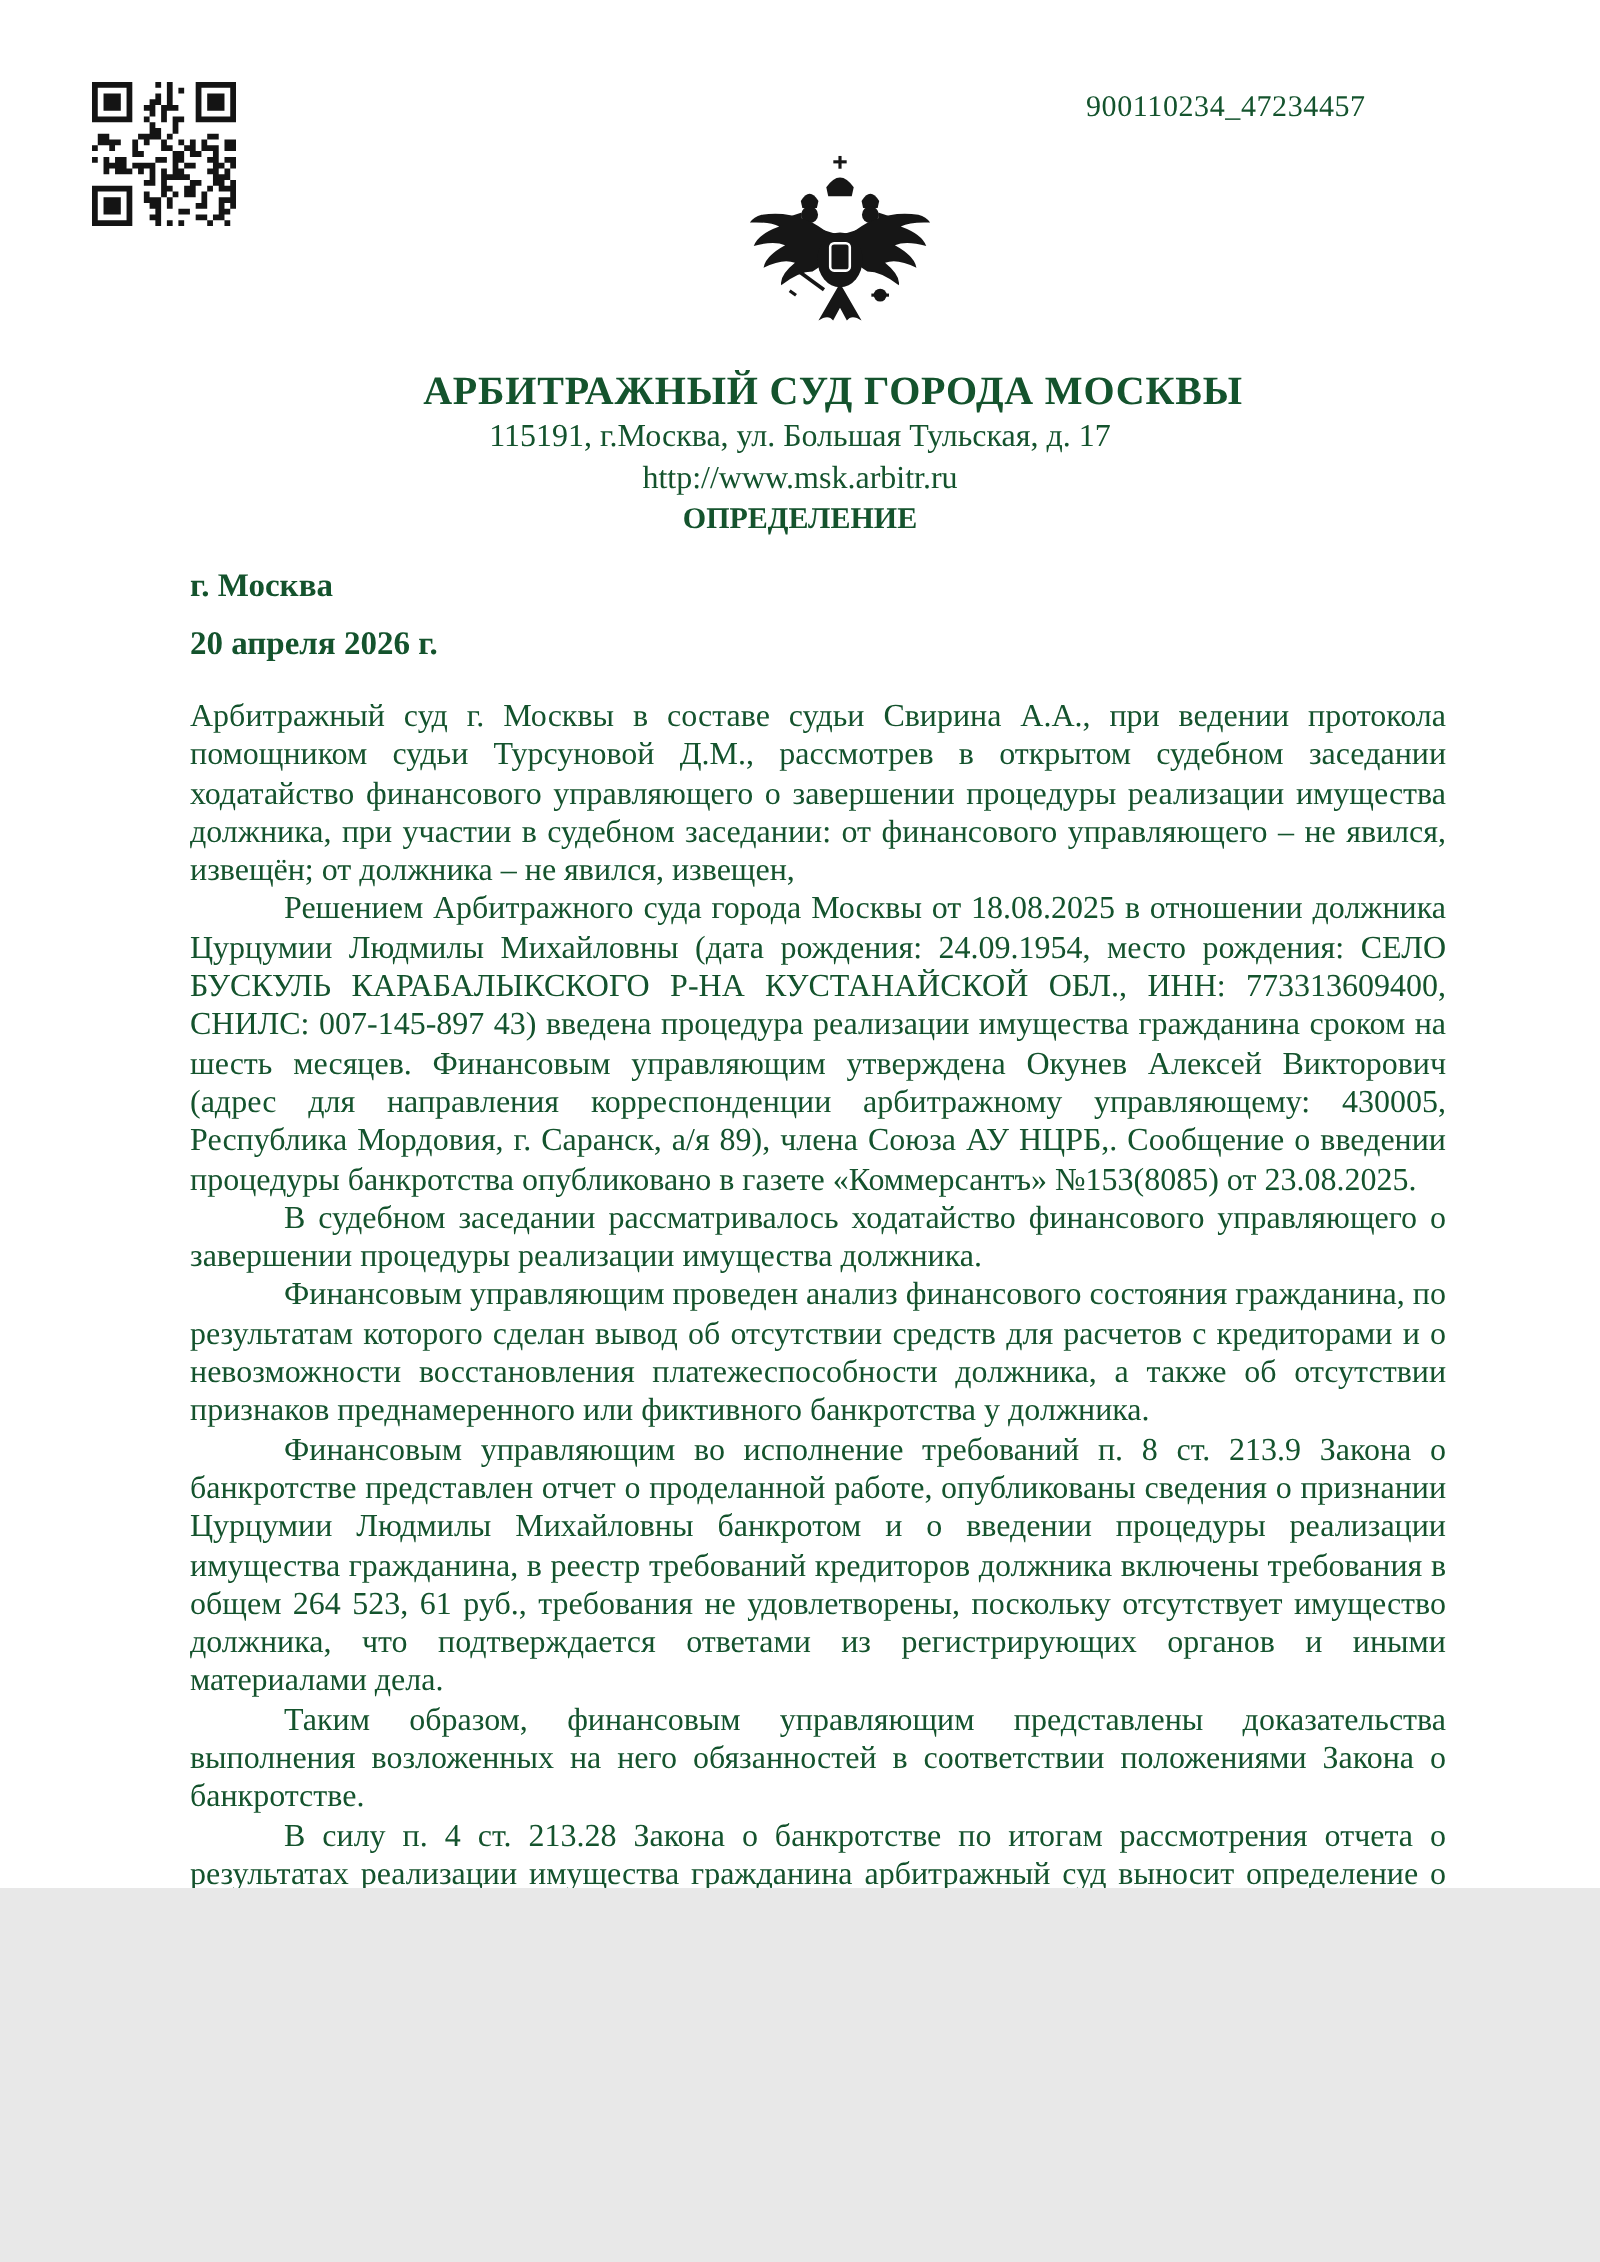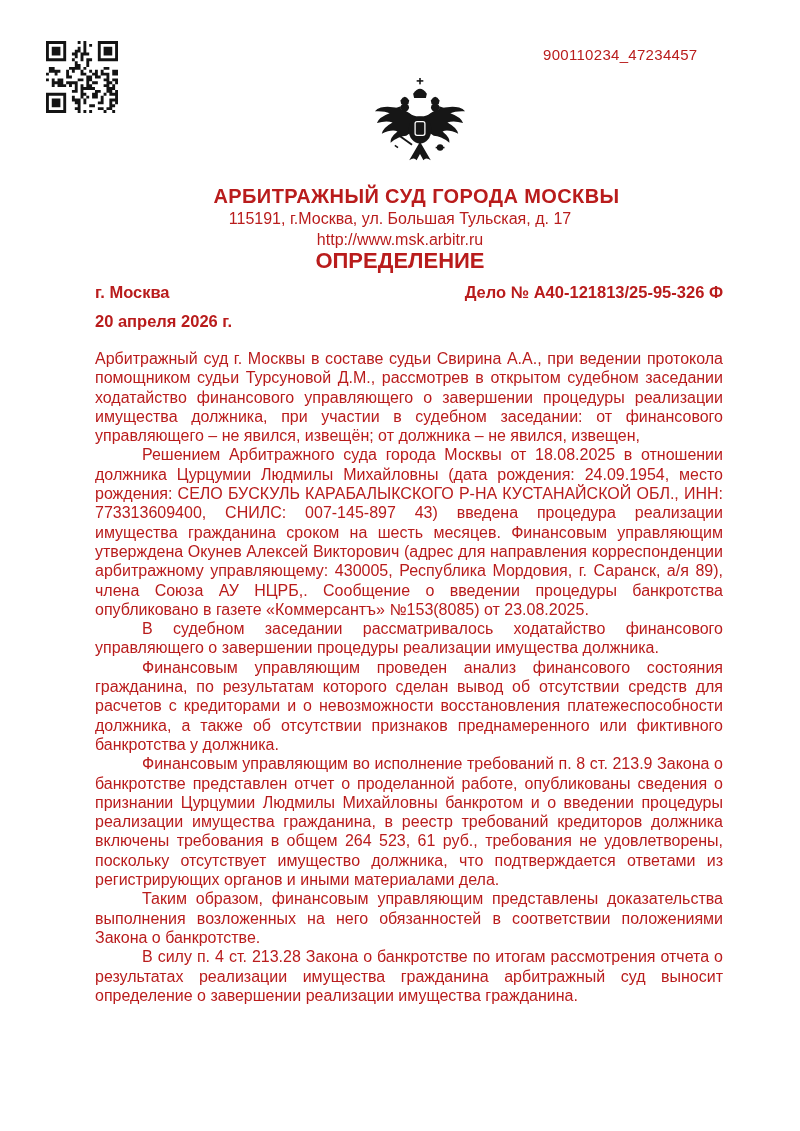--- a/index.html
+++ b/index.html
@@ -1,23 +1,23 @@
 <!DOCTYPE html>
 <html><head>
 <meta charset="utf-8">
 <style>
   html, body { margin: 0; padding: 0; background: #e8e8e8; }
   .page {
     position: relative;
     width: 800px;
-    height: 1131px;
+    height: 944px;
     margin: 0 auto;
     background: #ffffff;
-    font-family: Liberation Sans, sans-serif;
-    color: #b91c1c;
+    font-family: Liberation Serif, serif;
+    color: #14532d;
     overflow: hidden;
   }
   .qr {
     position: absolute;
     left: 46px; top: 41px;
     width: 72px; height: 72px;
   }
   .qr svg { width: 100%; height: 100%; }
   .doc-number {
     position: absolute;
@@ -43,21 +43,21 @@
     font-weight: bold;
     letter-spacing: 0.4px;
     line-height: 24px;
     margin-left: 33px;
   }
   .court-address, .court-site {
     font-size: 16px;
     line-height: 21px;
   }
   .doc-type {
-    font-size: 22px;
+    font-size: 15px;
     font-weight: bold;
     line-height: 21px;
   }
   .case-line {
     position: absolute;
     top: 283px; left: 95px;
     width: 628px;
     display: flex;
     justify-content: space-between;
     font-weight: bold;
@@ -127,21 +127,20 @@
 
   <div class="header-block">
     <div class="court-name">АРБИТРАЖНЫЙ СУД ГОРОДА МОСКВЫ</div>
     <div class="court-address">115191, г.Москва, ул. Большая Тульская, д. 17</div>
     <div class="court-site">http://www.msk.arbitr.ru</div>
     <div class="doc-type">ОПРЕДЕЛЕНИЕ</div>
   </div>
 
   <div class="case-line">
     <span>г. Москва</span>
-    <span>Дело № А40-121813/25-95-326 Ф</span>
   </div>
 
   <div class="date-line">20 апреля 2026 г.</div>
 
   <div class="body-block">
     <p class="intro">Арбитражный суд г. Москвы в составе судьи Свирина А.А., при ведении протокола помощником судьи Турсуновой Д.М., рассмотрев в открытом судебном заседании ходатайство финансового управляющего о завершении процедуры реализации имущества должника, при участии в судебном заседании: от финансового управляющего – не явился, извещён; от должника – не явился, извещен,</p>
     <p class="para">Решением Арбитражного суда города Москвы от 18.08.2025 в отношении должника Цурцумии Людмилы Михайловны (дата рождения: 24.09.1954, место рождения: СЕЛО БУСКУЛЬ КАРАБАЛЫКСКОГО Р-НА КУСТАНАЙСКОЙ ОБЛ., ИНН: 773313609400, СНИЛС: 007-145-897 43) введена процедура реализации имущества гражданина сроком на шесть месяцев. Финансовым управляющим утверждена Окунев Алексей Викторович (адрес для направления корреспонденции арбитражному управляющему: 430005, Республика Мордовия, г. Саранск, а/я 89), члена Союза АУ НЦРБ,. Сообщение о введении процедуры банкротства опубликовано в газете «Коммерсантъ» №153(8085) от 23.08.2025.</p>
     <p class="para">В судебном заседании рассматривалось ходатайство финансового управляющего о завершении процедуры реализации имущества должника.</p>
     <p class="para">Финансовым управляющим проведен анализ финансового состояния гражданина, по результатам которого сделан вывод об отсутствии средств для расчетов с кредиторами и о невозможности восстановления платежеспособности должника, а также об отсутствии признаков преднамеренного или фиктивного банкротства у должника.</p>
     <p class="para">Финансовым управляющим во исполнение требований п. 8 ст. 213.9 Закона о банкротстве представлен отчет о проделанной работе, опубликованы сведения о признании Цурцумии Людмилы Михайловны банкротом и о введении процедуры реализации имущества гражданина, в реестр требований кредиторов должника включены требования в общем  264 523, 61 руб., требования не удовлетворены, поскольку отсутствует имущество должника, что подтверждается ответами из регистрирующих органов и иными материалами дела.</p>

